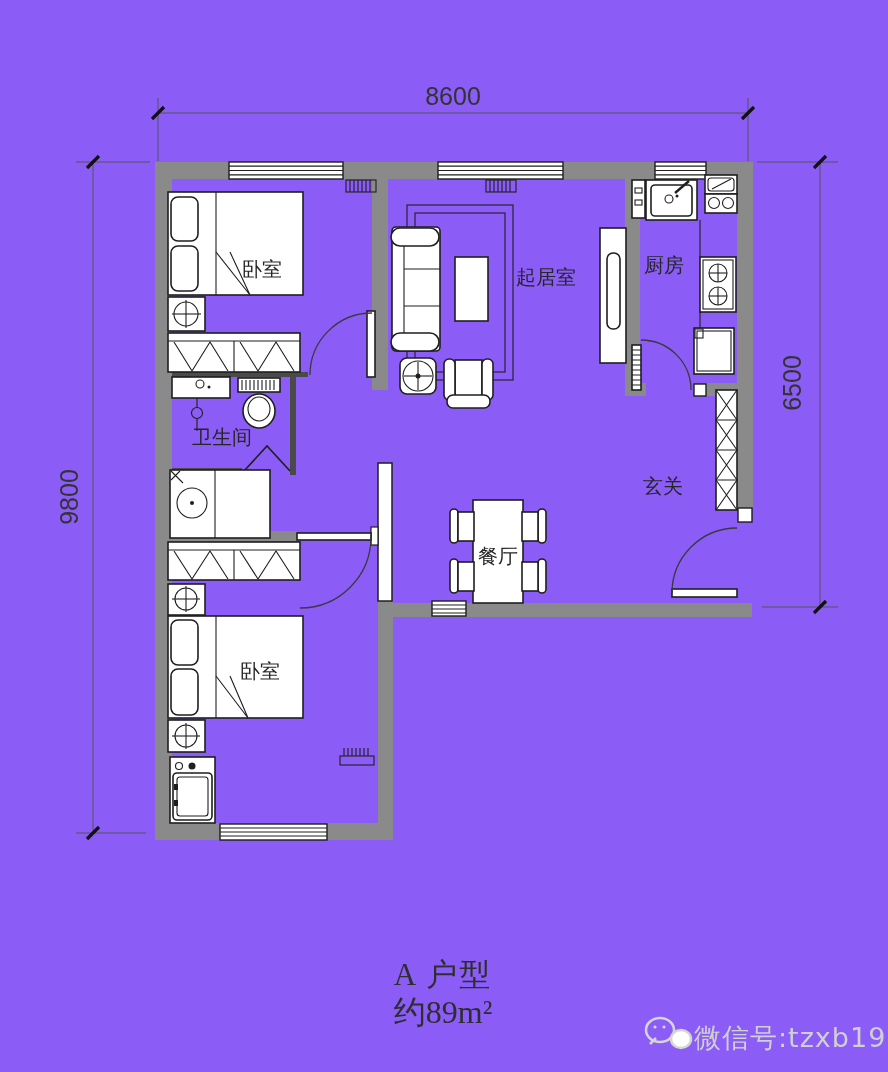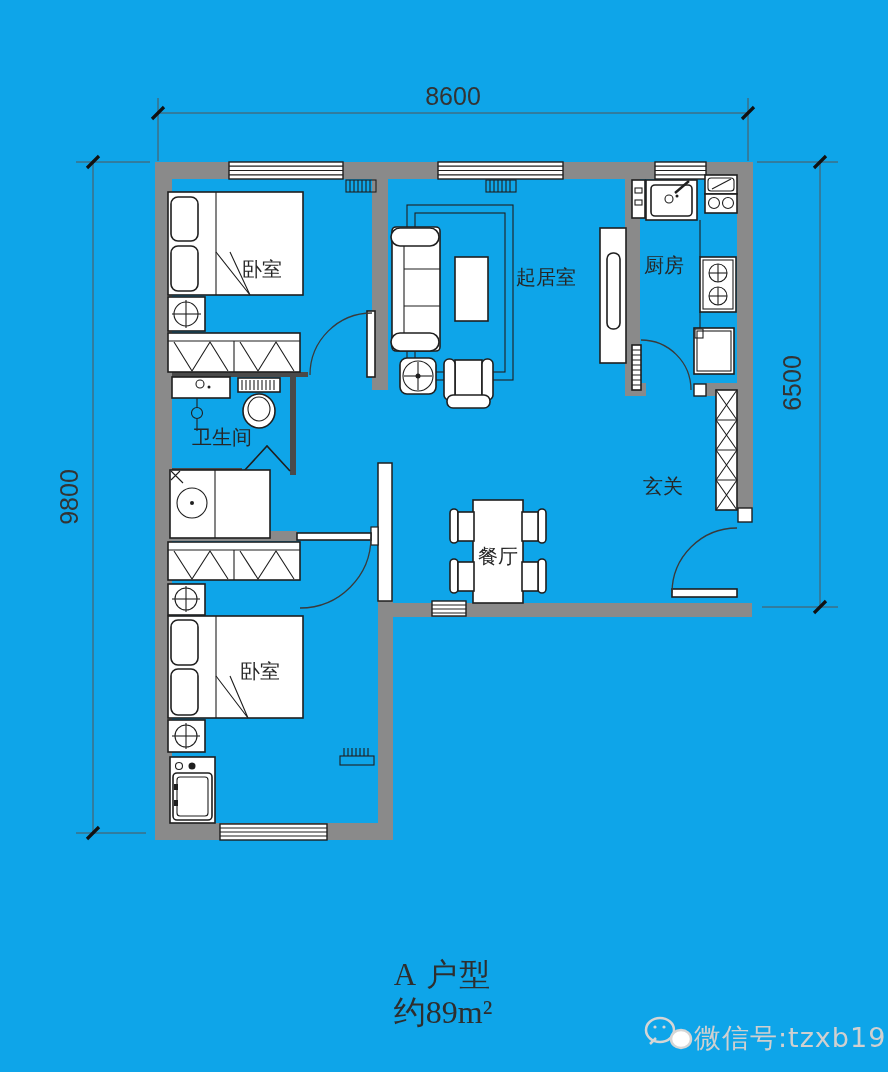--- a/index.html
+++ b/index.html
@@ -1,16 +1,16 @@
 <!DOCTYPE html>
 <html><head>
 <meta charset="utf-8">
 <style>
   html,body{margin:0;padding:0;background:#fff;}
-  .page{position:relative;width:888px;height:1072px;background:#0ea5e9;overflow:hidden;
+  .page{position:relative;width:888px;height:1072px;background:#8b5cf6;overflow:hidden;
         font-family:"Liberation Sans", sans-serif;}
   svg{display:block;}
   .wall{fill:#8a8a8a;stroke:none;}
   .thinwall{fill:#4a4a4a;stroke:none;}
   .furn{fill:#ffffff;stroke:#1f1f1f;stroke-width:1.6;}
   .furn-thin{fill:none;stroke:#1f1f1f;stroke-width:1.1;}
   .lineonly{fill:none;stroke:#1f1f1f;stroke-width:1.6;}
   .arc{fill:none;stroke:#3a3a3a;stroke-width:1.3;}
   .winline{stroke:#1f1f1f;stroke-width:1.2;}
   .winbox{fill:#ffffff;stroke:#1f1f1f;stroke-width:1.4;}

